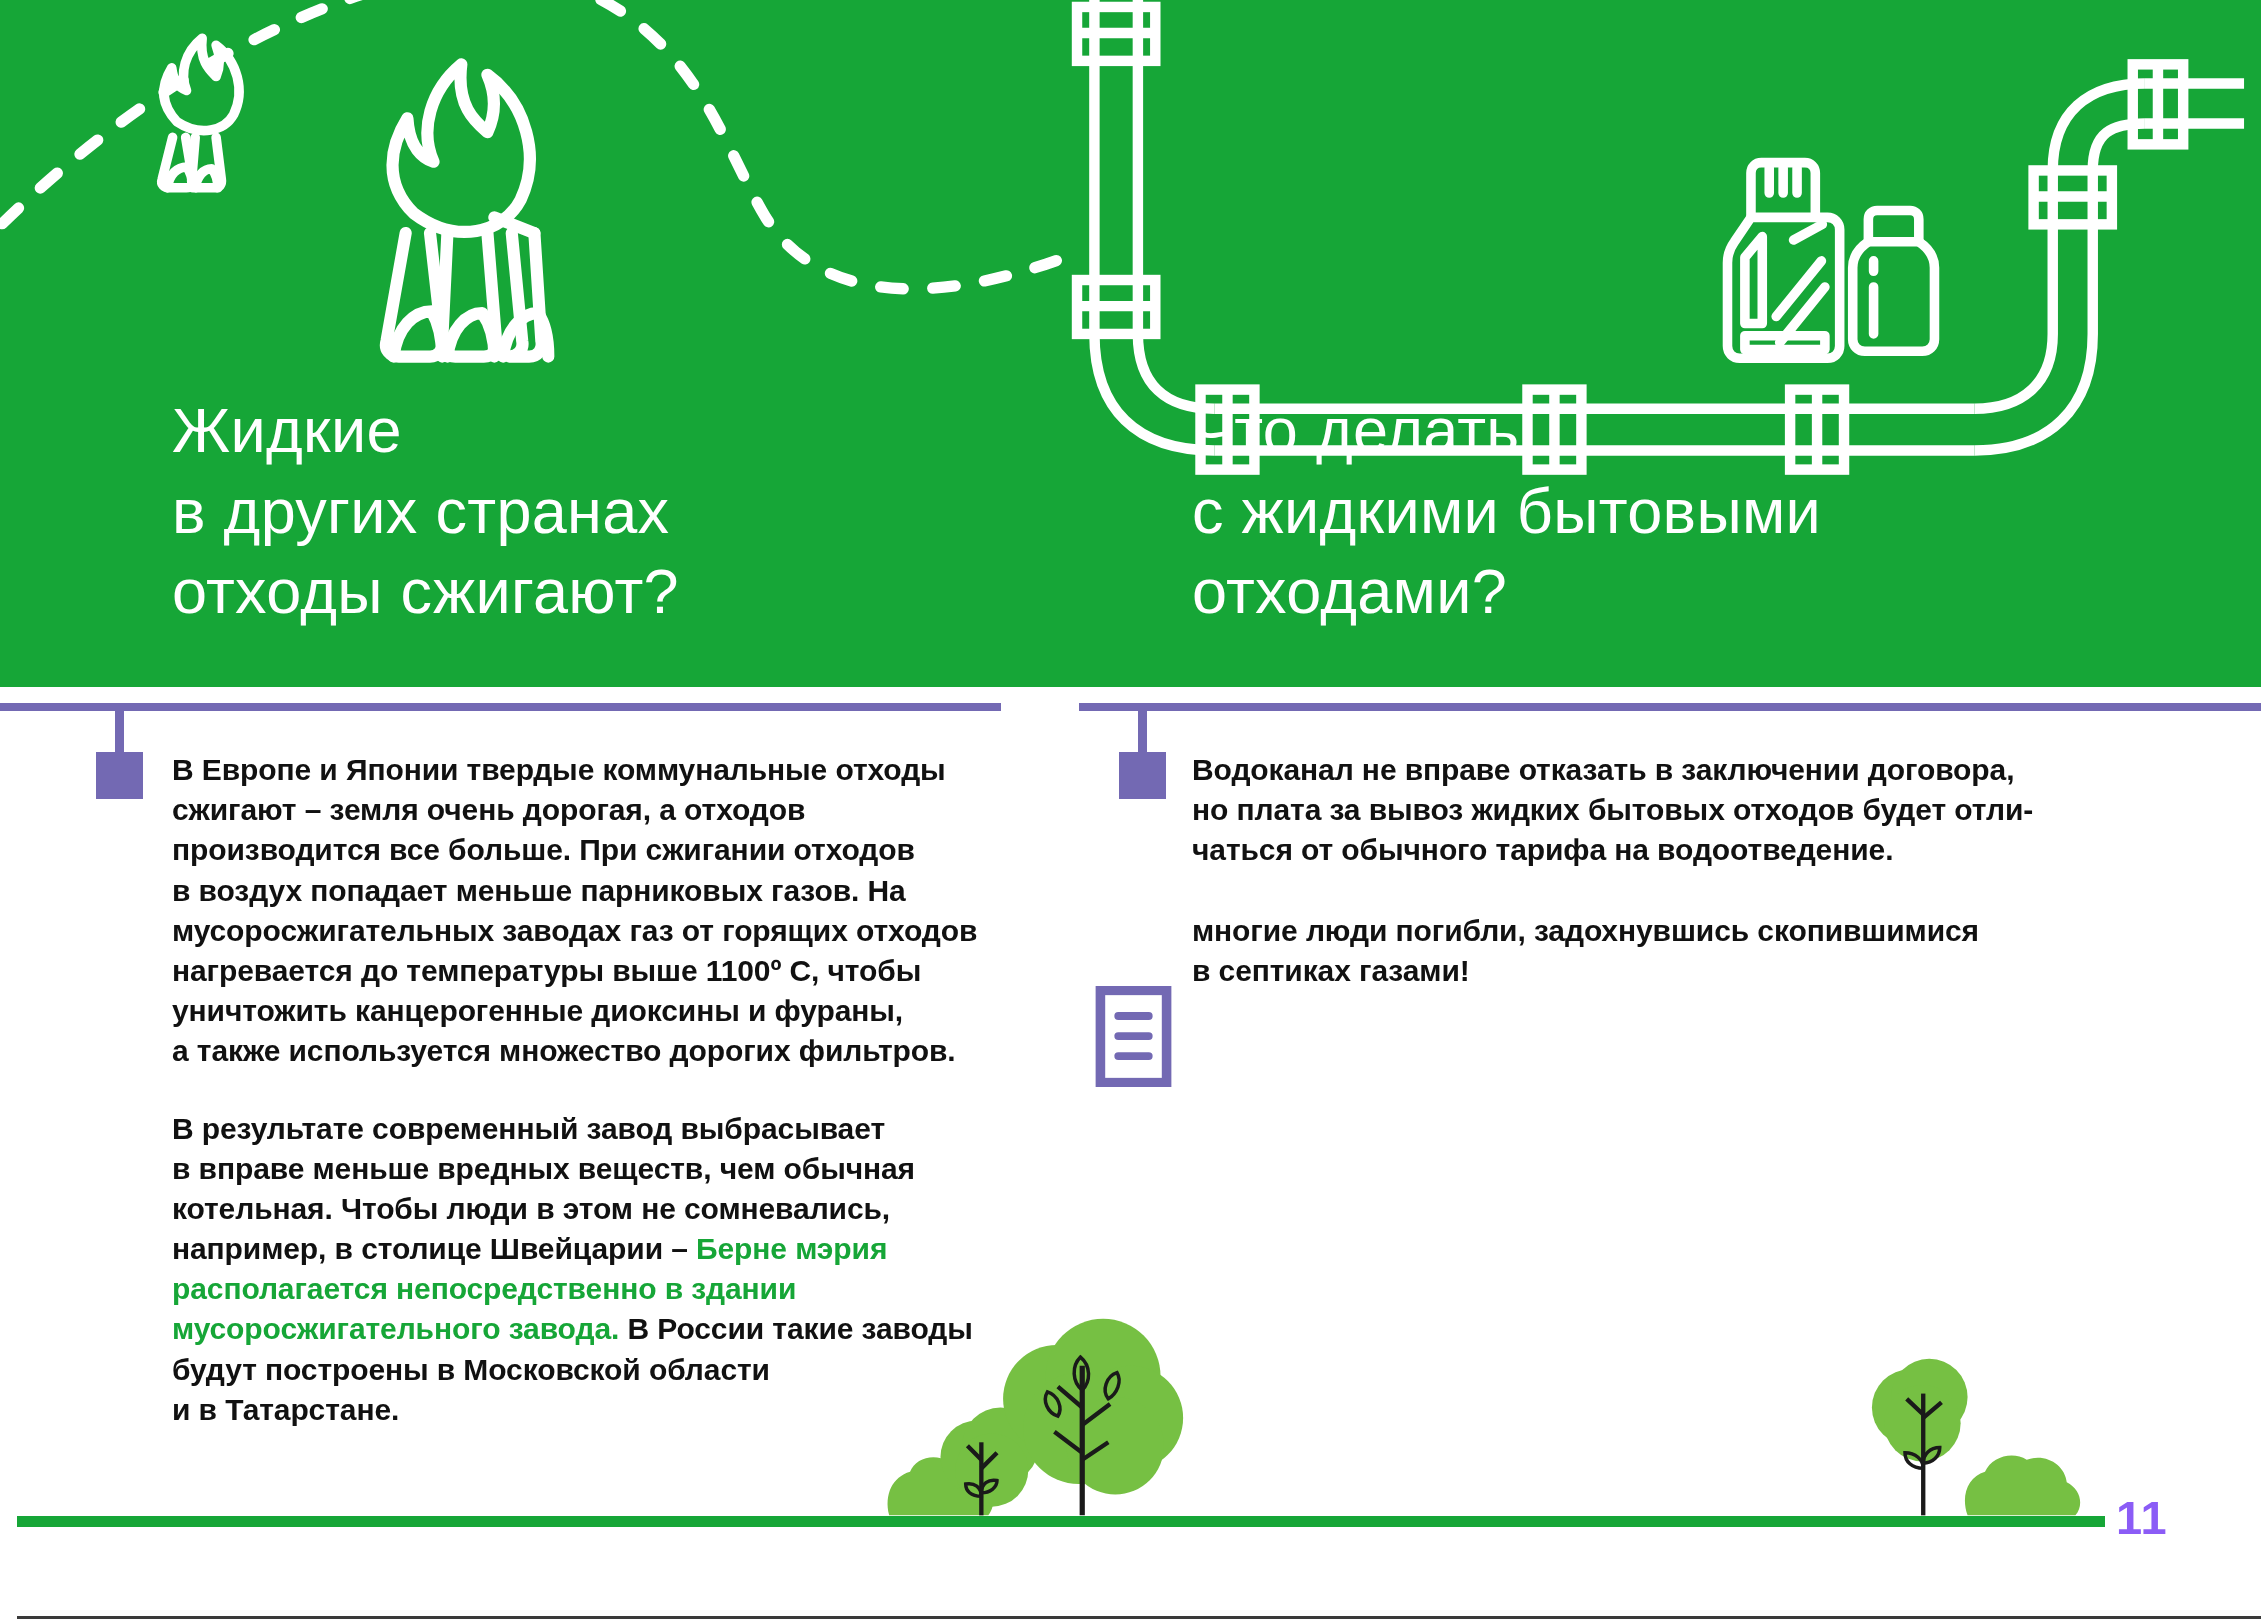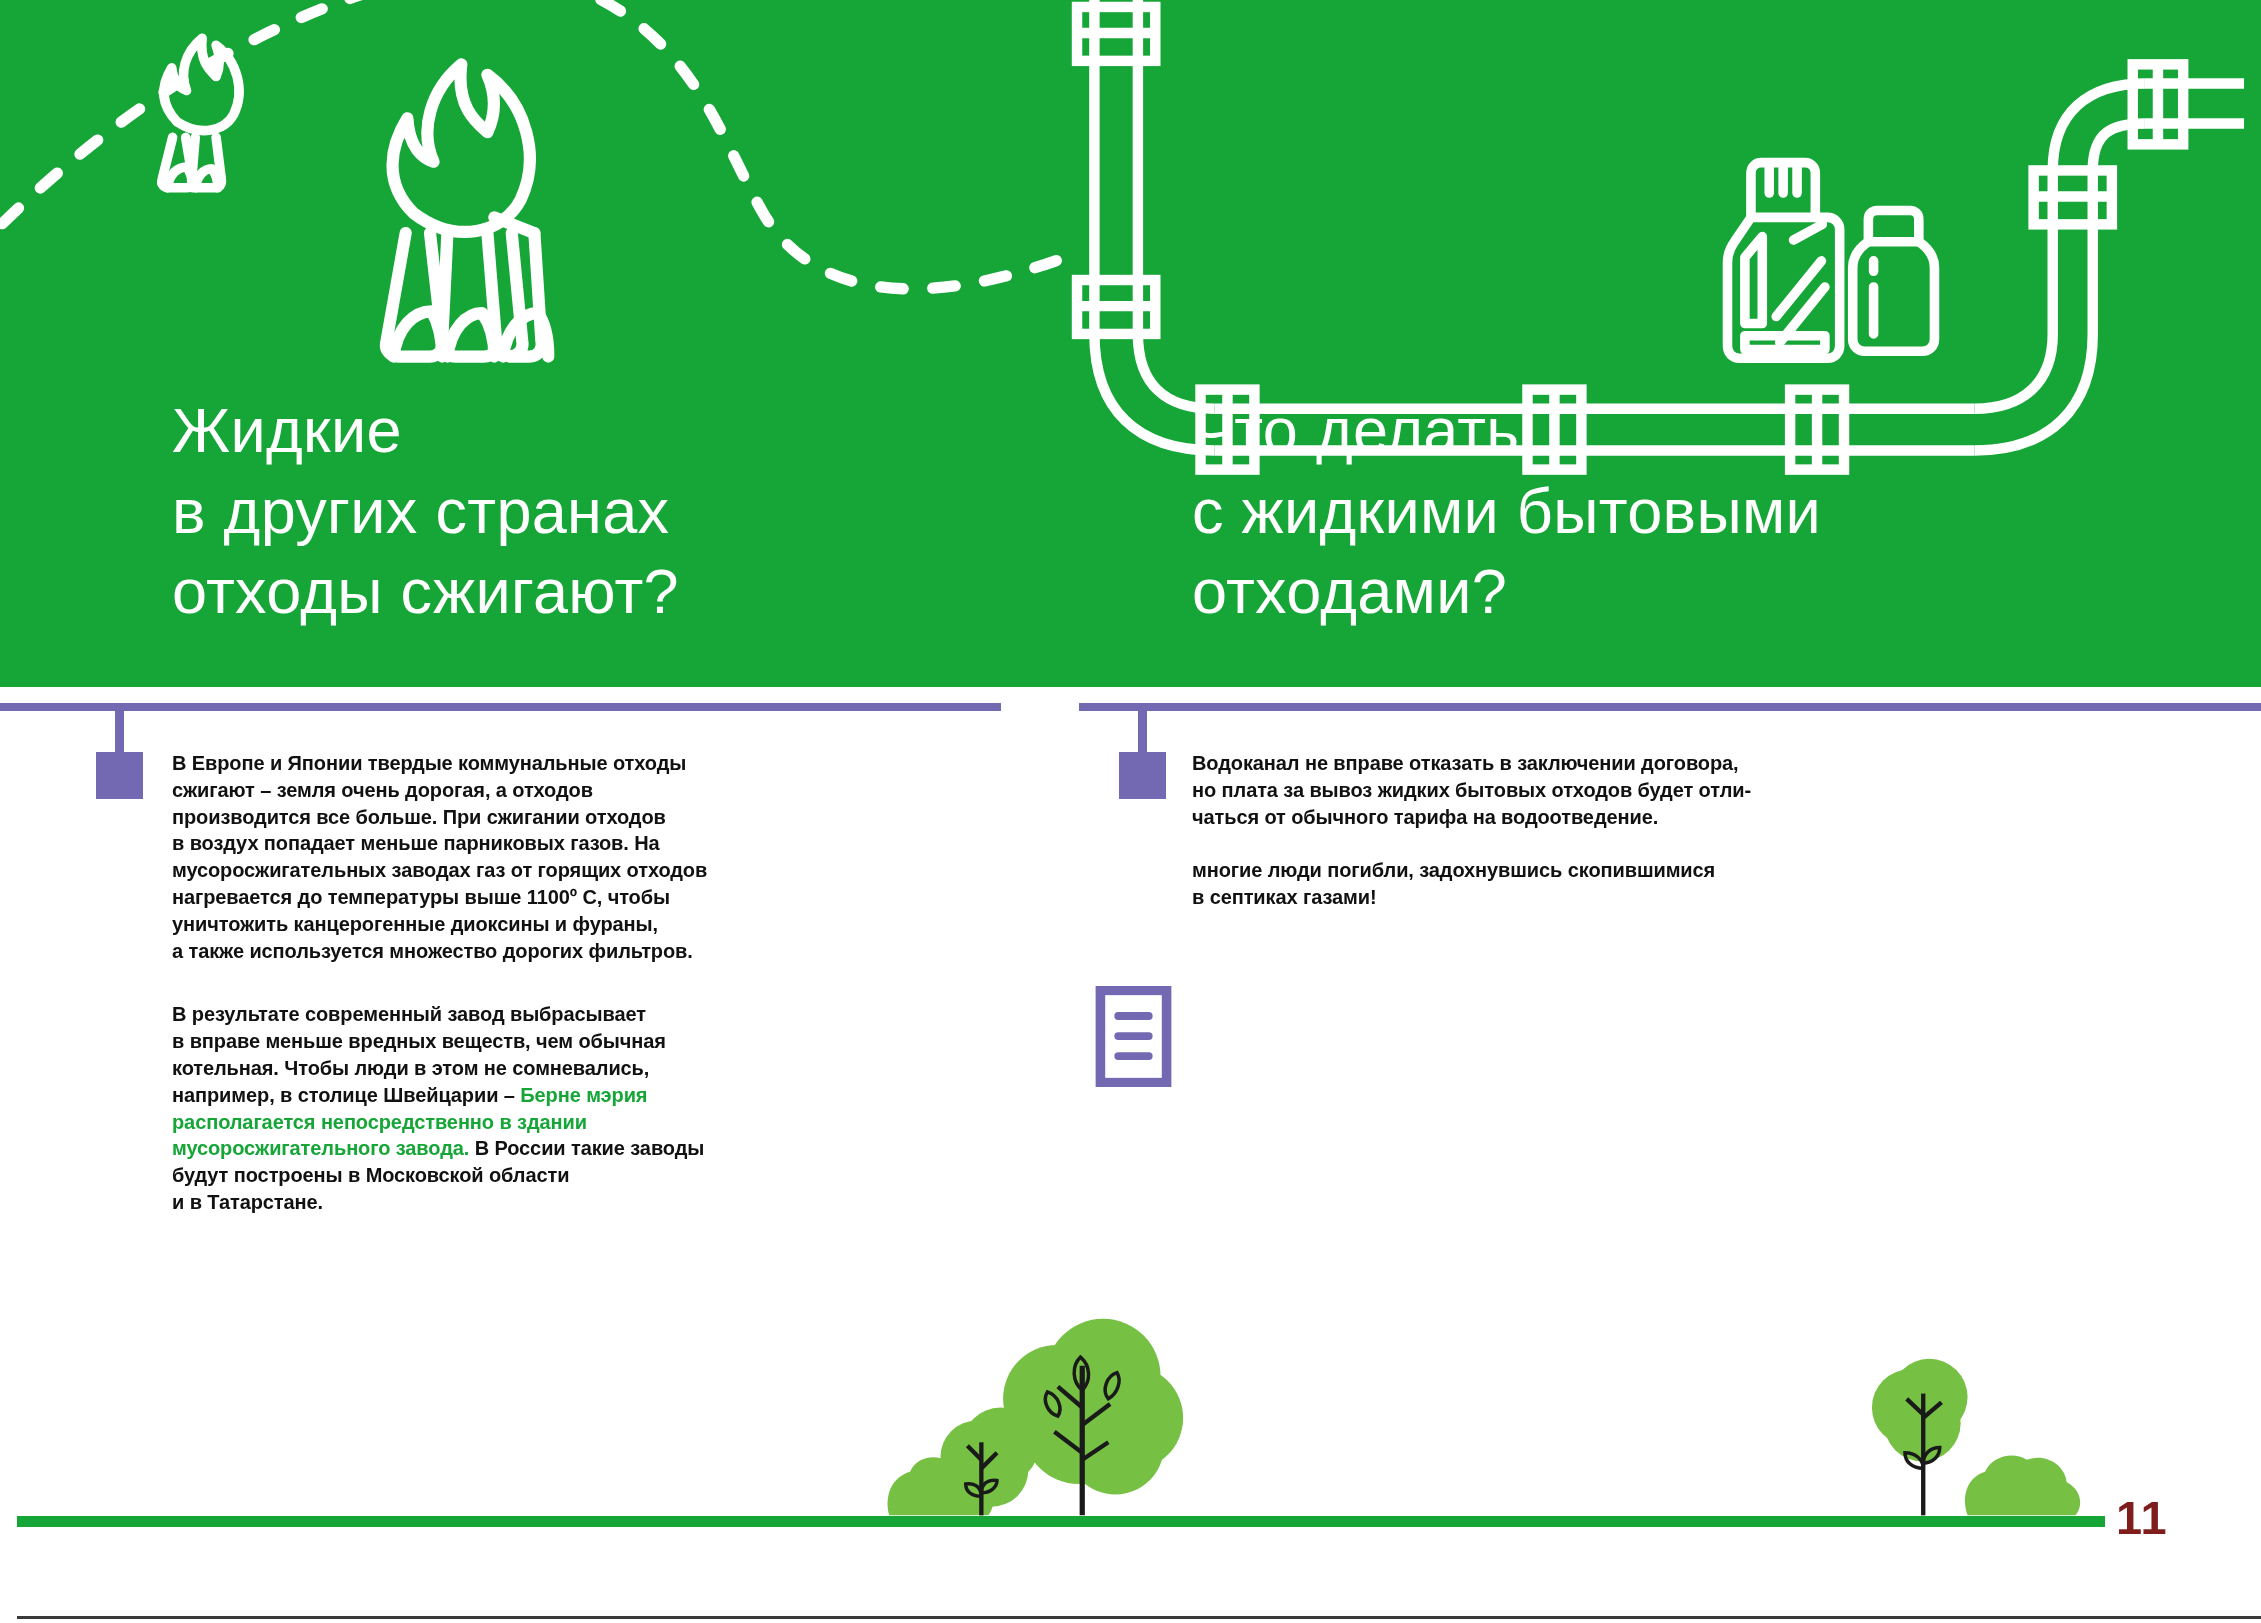--- a/index.html
+++ b/index.html
@@ -22,42 +22,42 @@
   #headline-right{left:1192px;top:390px;}
 
   
   .decor{position:absolute;left:0;top:0;pointer-events:none;}
 
   
   .col{position:absolute;}
   #col-left{left:172px;top:750px;width:835px;}
   #col-right{left:1192px;top:750px;width:983px;}
   .para{
-    font-size:20px;line-height:1.34;color:#111111;font-weight:700;
+    font-size:30px;line-height:1.34;color:#111111;font-weight:700;
     margin:0 0 37px 0;letter-spacing:-0.1px;
     font-family:"Liberation Sans","DejaVu Sans",sans-serif;
     white-space:pre-line;
   }
   .para.tight{margin-bottom:8px;}
   .green-em{color:#16a637;}
 
   
   .rail{position:absolute;background:#7369b3;}
   .marker-sq{position:absolute;width:47px;height:47px;background:#7369b3;}
   .marker-stem{position:absolute;width:8.7px;background:#7369b3;}
 
   .doc-icon{position:absolute;left:1095px;top:986px;width:77px;height:101px;}
 
   
   .ground{
     position:absolute;left:17.4px;top:1516px;width:2088px;height:11.3px;background:#16a637;
   }
   .pagenum{
     position:absolute;left:2116px;top:1490px;
-    font-size:47px;color:#7f1d1d;font-weight:700;letter-spacing:0.9px;
+    font-size:47px;color:#8b5cf6;font-weight:700;letter-spacing:0.9px;
   }
   .footer-rule{
     position:absolute;left:17.4px;top:1616px;width:2244px;height:2.6px;background:#3a3a3a;
   }
   .edge-left-white{position:absolute;left:0;top:687px;width:17.4px;height:936px;background:#fff;}
 </style>
 </head>
 <body>
 
 <div class="banner">

